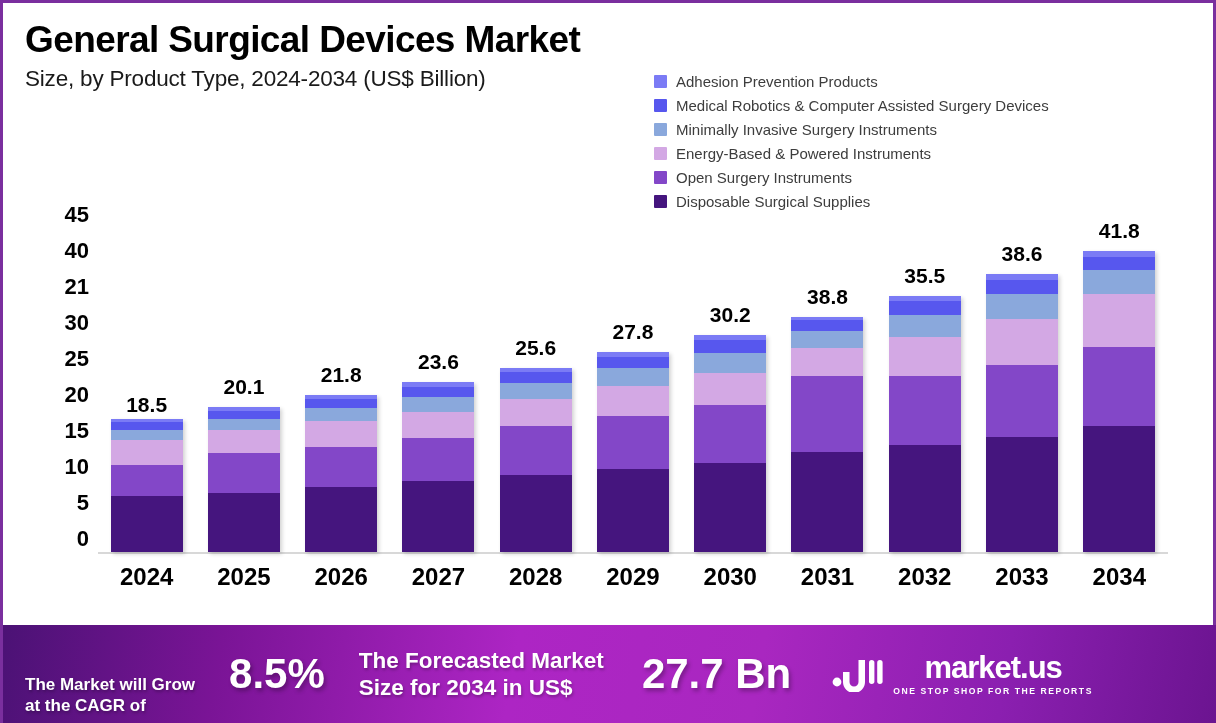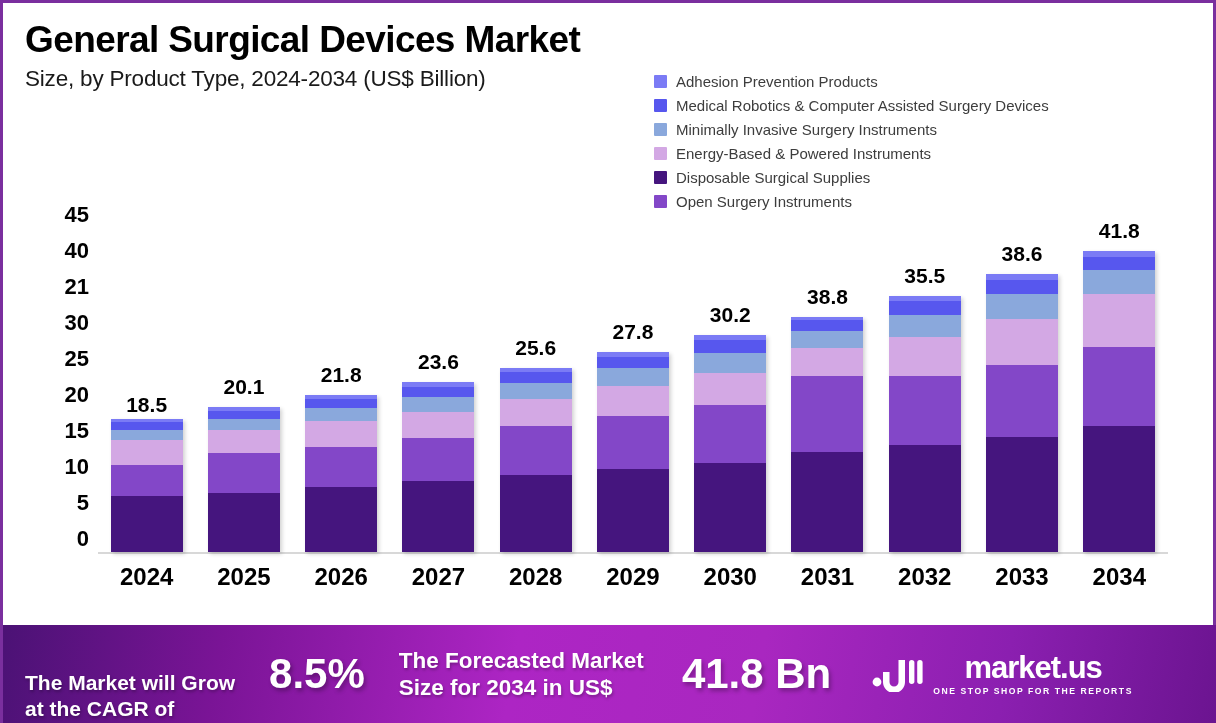--- a/index.html
+++ b/index.html
@@ -74,21 +74,21 @@
     width: 9%; text-align: center;
     font-size: 24px; font-weight: bold; color: #000;
   }
   
   #footer {
     position: absolute; left: 0; bottom: 0; width: 1216px; height: 98px;
     background: linear-gradient(100deg,#4b1275 0%,#7a1496 18%,#ad25c4 42%,#a927c0 62%,#8b1fb0 82%,#6b1490 100%);
     display: flex; align-items: center;
   }
   #footer-cagr-label {
-    font-size: 21px; font-weight: bold; color: #ffffff; line-height: 1.22;
+    font-size: 17px; font-weight: bold; color: #ffffff; line-height: 1.22;
     margin-left: 22px; text-shadow: 1px 2px 3px rgba(0,0,0,0.28); margin-top: 44px;
   }
   #footer-cagr-value {
     font-size: 42px; font-weight: bold; color: #ffffff;
     margin-left: 34px; text-shadow: 2px 3px 4px rgba(0,0,0,0.3);
   }
   #footer-size-label {
     font-size: 22.5px; font-weight: bold; color: #ffffff; line-height: 1.22;
     margin-left: 34px; text-shadow: 1px 2px 3px rgba(0,0,0,0.28);
   }
@@ -129,26 +129,26 @@
       </div>
       <div class="legend-item">
         <span class="legend-swatch" style="background: rgb(138, 168, 220);"></span>
         <span class="legend-label">Minimally Invasive Surgery Instruments</span>
       </div>
       <div class="legend-item">
         <span class="legend-swatch" style="background: rgb(211, 168, 228);"></span>
         <span class="legend-label">Energy-Based &amp; Powered Instruments</span>
       </div>
       <div class="legend-item">
+        <span class="legend-swatch" style="background: rgb(131, 71, 200);"></span>
+        <span class="legend-label">Open Surgery Instruments</span>
+      </div>
+      <div class="legend-item">
         <span class="legend-swatch" style="background: rgb(69, 21, 126);"></span>
         <span class="legend-label">Disposable Surgical Supplies</span>
-      </div>
-      <div class="legend-item">
-        <span class="legend-swatch" style="background: rgb(131, 71, 200);"></span>
-        <span class="legend-label">Open Surgery Instruments</span>
       </div>
     </div>
 
   <div id="plot-area">
     <div id="y-axis">
         <div class="y-tick" style="top: 0px;">45</div>
         <div class="y-tick" style="top: 36px;">40</div>
         <div class="y-tick" style="top: 72px;">21</div>
         <div class="y-tick" style="top: 108px;">30</div>
         <div class="y-tick" style="top: 144px;">25</div>
@@ -300,21 +300,21 @@
   <div id="footer">
     <div id="footer-cagr-label">
       <div>The Market will Grow</div>
       <div>at the CAGR of</div>
     </div>
     <div id="footer-cagr-value">8.5%</div>
     <div id="footer-size-label">
       <div>The Forecasted Market</div>
       <div>Size for 2034 in US$</div>
     </div>
-    <div id="footer-size-value">41.8 Bn</div>
+    <div id="footer-size-value">27.7 Bn</div>
     <div id="brand">
       <span>
         <svg width="52" height="40" viewBox="0 0 52 40" aria-hidden="true">
           <circle cx="6" cy="30" r="4.4" fill="#ffffff"></circle>
           <path d="M12 30 A11 11 0 0 0 34 30 L34 8 L27.5 8 L27.5 30 A4.5 4.5 0 0 1 18.5 30 L18.5 20 L12 20 Z" fill="#ffffff"></path>
           <rect x="38" y="8" width="5.4" height="24" rx="2.7" fill="#ffffff"></rect>
           <rect x="46.2" y="8" width="5.4" height="24" rx="2.7" fill="#ffffff"></rect>
         </svg>
       </span>
       <div id="brand-text">

